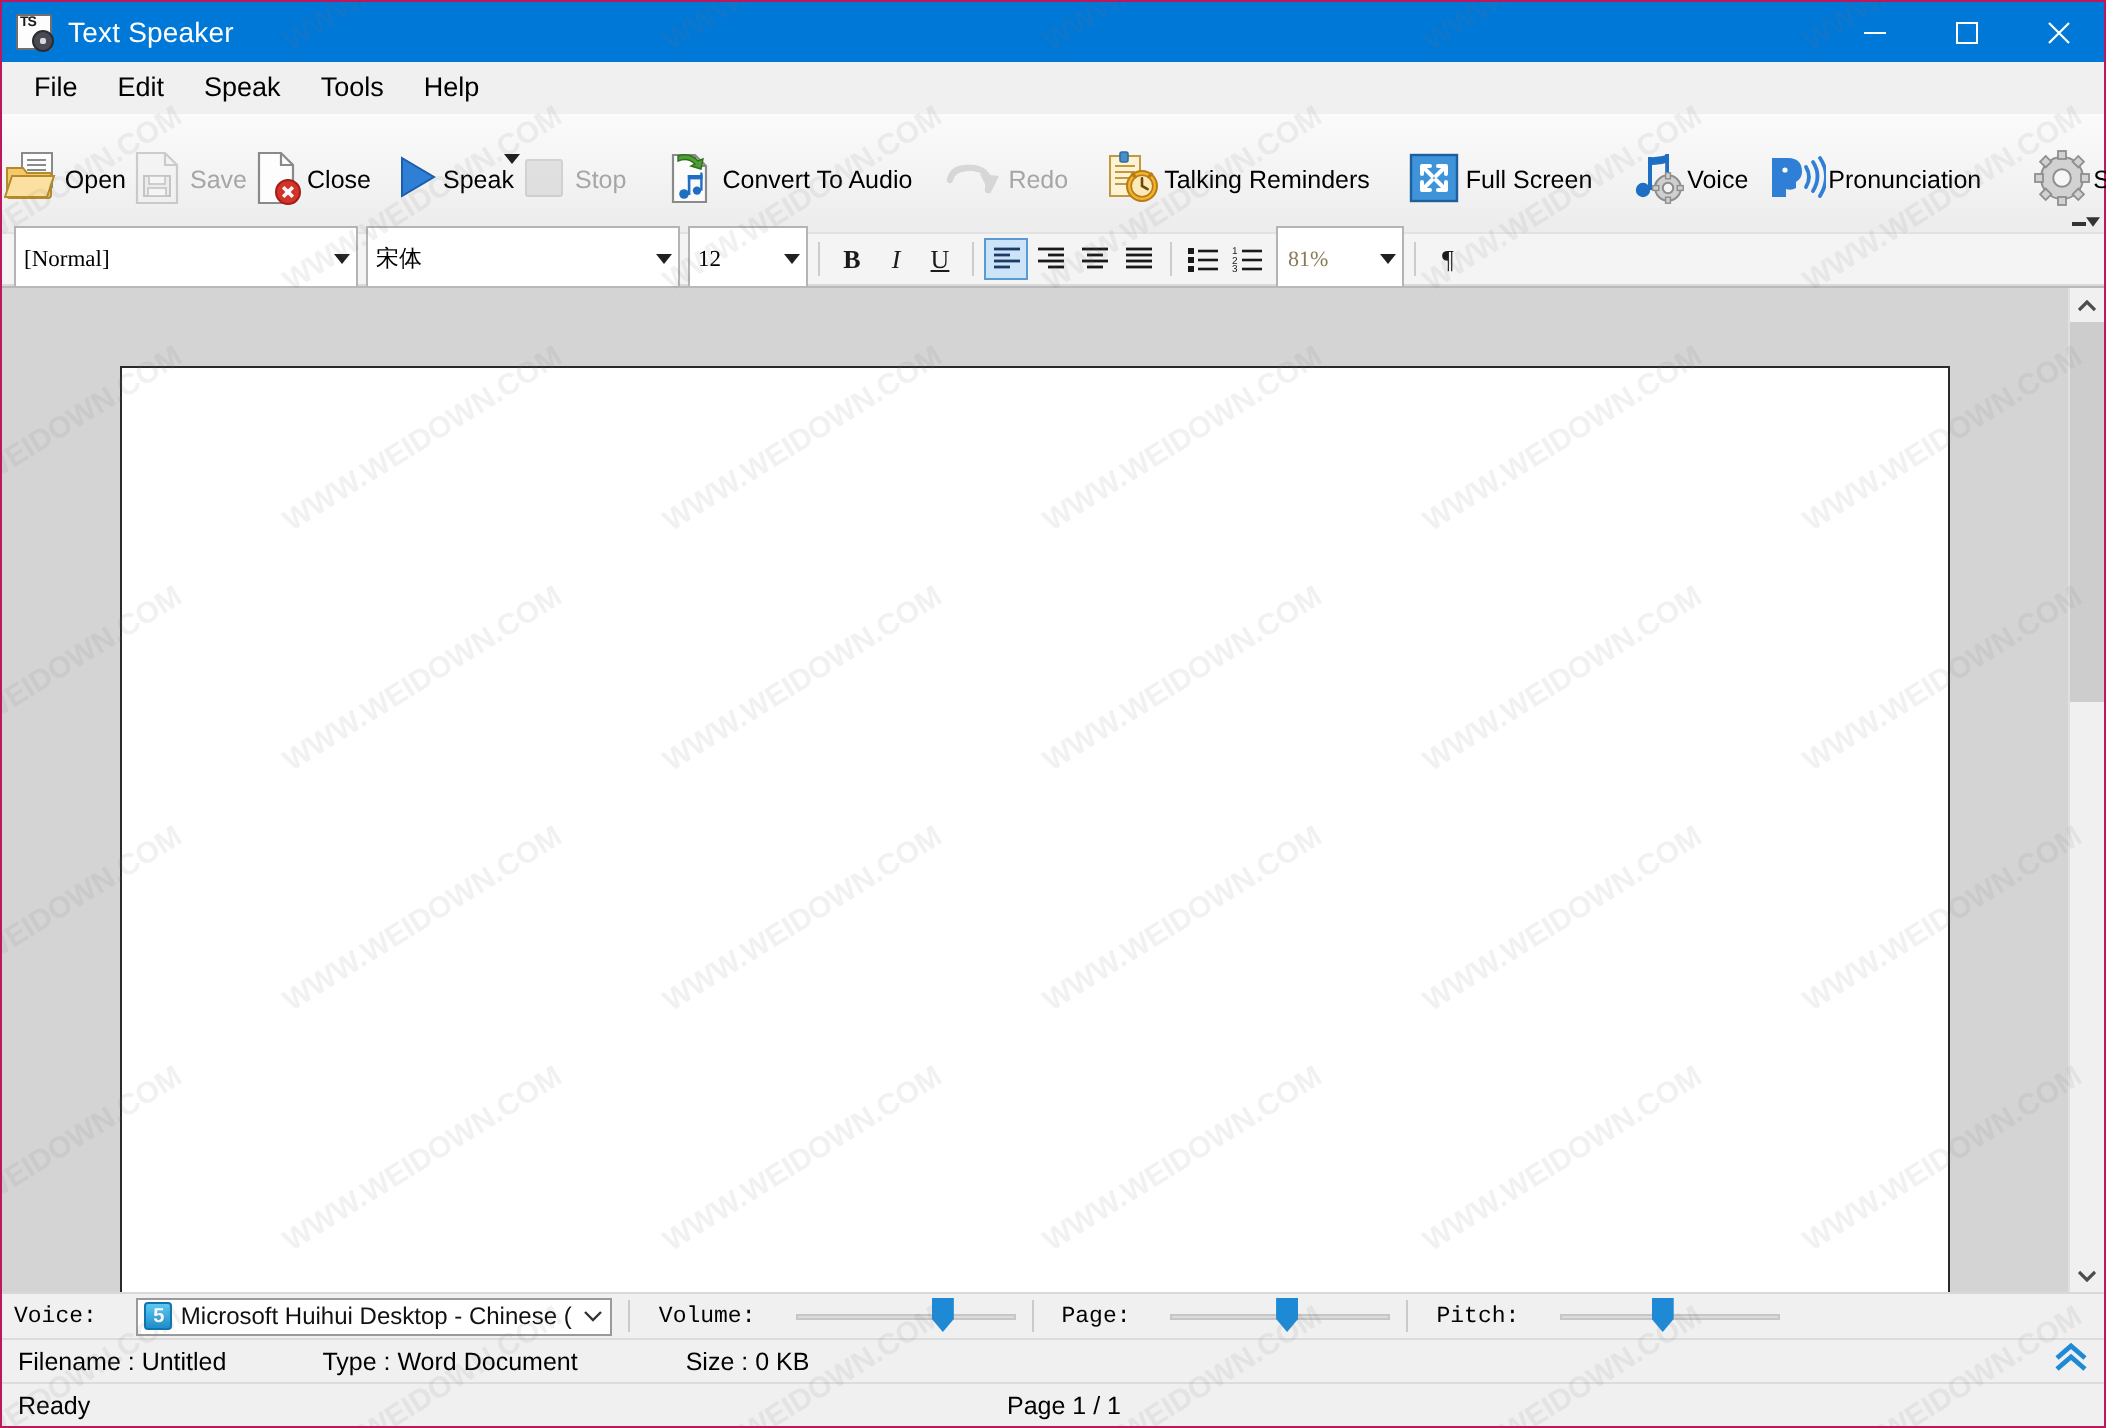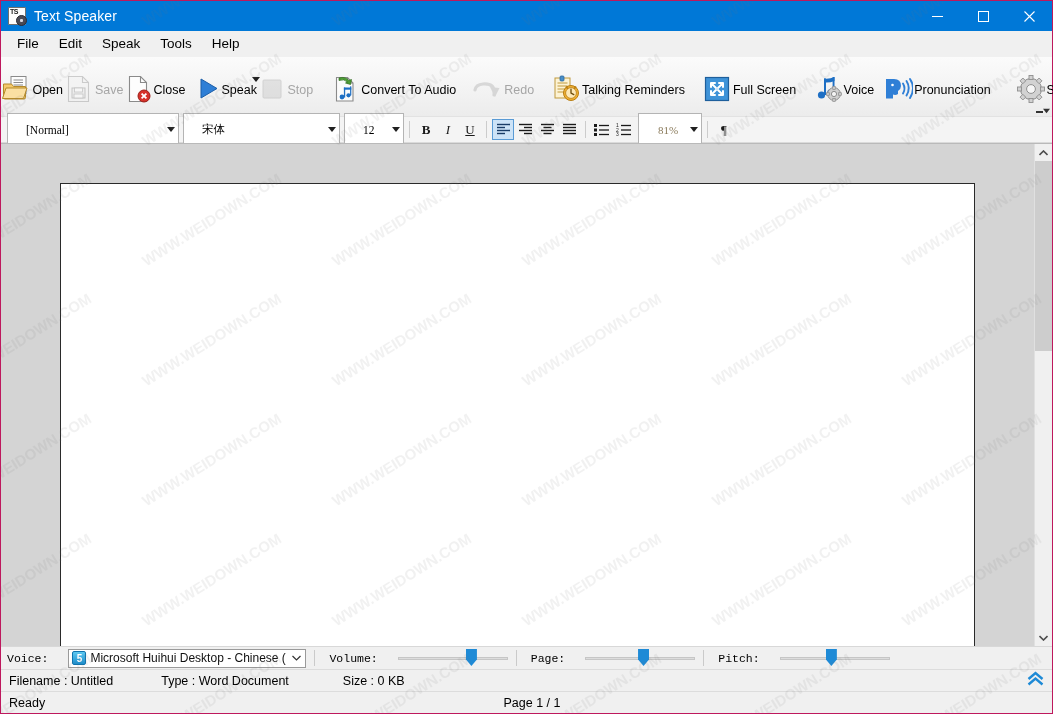--- a/index.html
+++ b/index.html
@@ -159,21 +159,20 @@
   }
   .combo {
     height: 34px;
     background: #fff;
     border: 1px solid #b4b4b4;
     display: flex; align-items: center;
     box-sizing: border-box;
     font-size: 11.5px;
     color: #000;
     position: relative;
-    padding-left: 14px;
   }
   .combo .val {
     padding-left: 4px;
     flex: 1;
     white-space: nowrap; overflow: hidden;
     font-family: "Liberation Serif", serif;
   }
   .combo .arrow {
     width: 15px; height: 100%;
     display: flex; align-items: center; justify-content: center;

